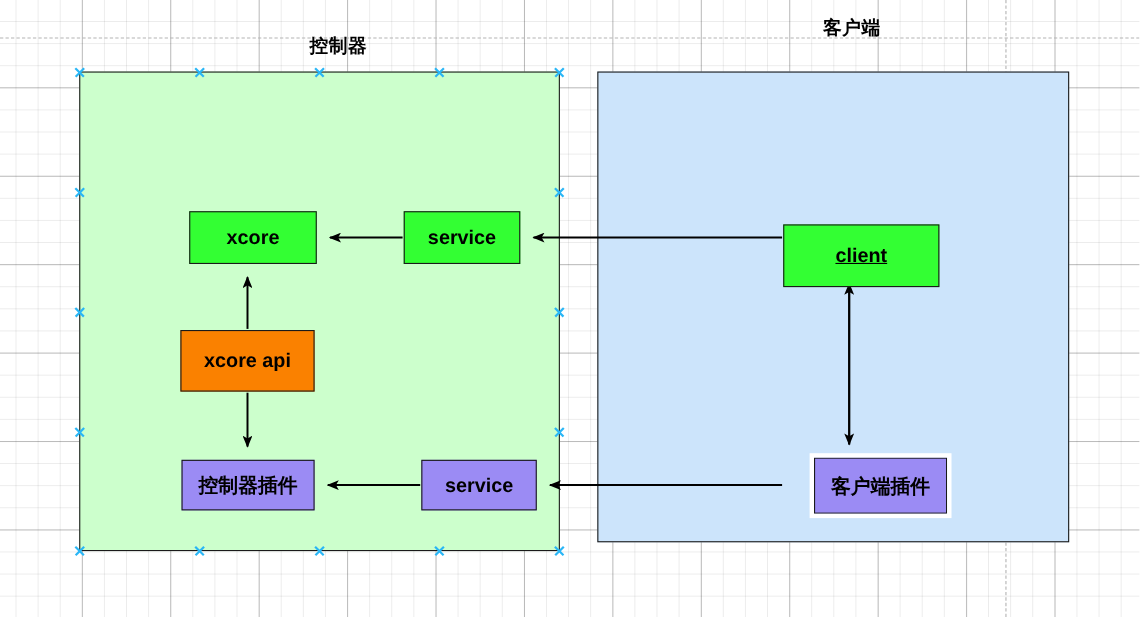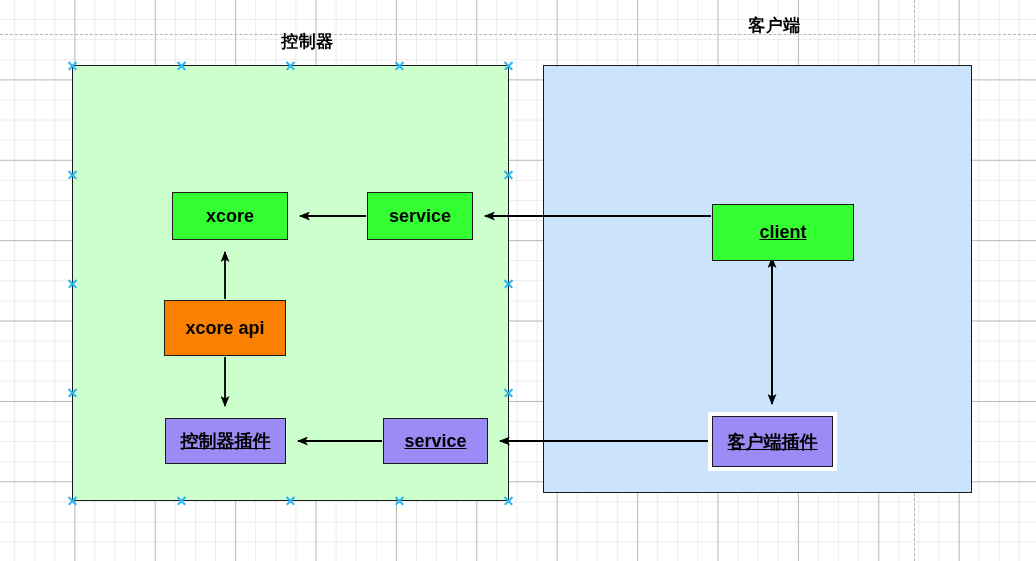--- a/index.html
+++ b/index.html
@@ -87,22 +87,22 @@
     justify-content: center;
     font-size: 18px;
     font-weight: bold;
     color: #000000;
     border: 1.6px solid #1a1a1a;
     white-space: nowrap;
     z-index: 5;
   }
   .node.green  { background: #33ff33; }
   .node.orange { background: #fa8100; text-align: center; }
-  .node.purple { background: #9b8bf4; text-decoration: underline; }
-  .node.halo   { outline: 4px solid #ffffff; }
+  .node.purple { background: #9b8bf4; }
+  .node.halo   { outline: 4px solid #ffffff; margin-left: 28px; }
 
   #node-xcore        { left: 172px; top: 192px; width: 116px; height: 48px; }
   #node-service-top  { left: 367px; top: 192px; width: 106px; height: 48px; }
   #node-client       { left: 712px; top: 204px; width: 142px; height: 57px; text-decoration: underline; }
   #node-xcore-api    { left: 164px; top: 300px; width: 122px; height: 56px; }
   #node-ctrl-plugin  { left: 165px; top: 418px; width: 121px; height: 46px; }
   #node-service-bot  { left: 383px; top: 418px; width: 105px; height: 46px; }
   #node-client-plugin{ left: 712px; top: 416px; width: 121px; height: 51px; }
 
   

